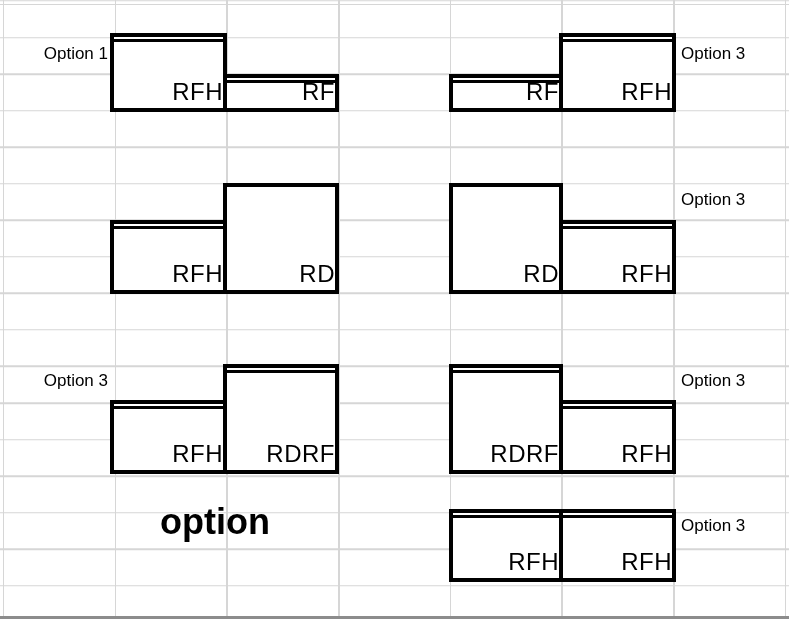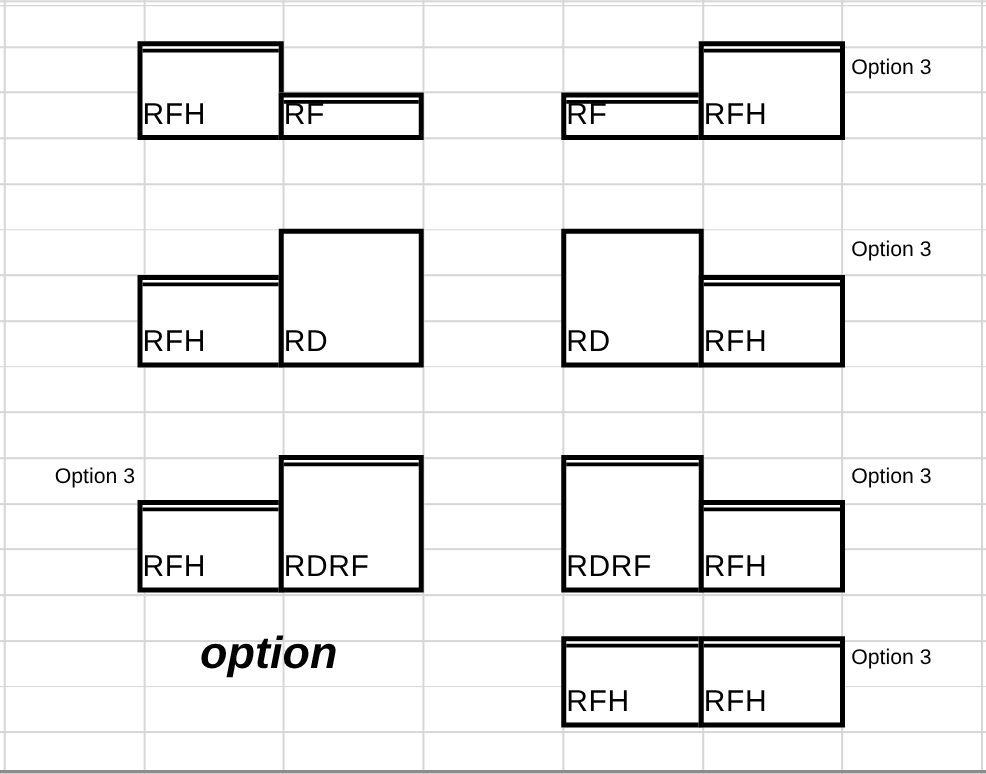--- a/index.html
+++ b/index.html
@@ -24,41 +24,42 @@
   .bottom-edge{
     position:absolute;left:0;right:0;bottom:0;height:3px;background:var(--edge);
   }
   
   .box{
     position:absolute;background:#fff;border:4px solid var(--ink);
     box-sizing:border-box;
   }
   .liner{height:2.5px;background:var(--ink);margin-top:2px;}
   .blabel{
-    position:absolute;left:0;right:0;bottom:2px;text-align:left;
+    position:absolute;left:0;right:0;bottom:2px;text-align:right;
     font-size:24px;letter-spacing:0.5px;color:var(--ink);
   }
   
   .opt{position:absolute;font-size:17px;line-height:19px;color:var(--ink);white-space:nowrap;}
   .opt.left{left:2px;width:106px;text-align:right;}
   .opt.right{left:681px;width:106px;text-align:left;}
   
   .title{
     position:absolute;left:25px;top:500px;width:380px;text-align:center;
-    font-weight:bold;font-size:36px;line-height:43px;color:var(--ink);font-style:italic;
+    font-weight:bold;font-size:36px;line-height:43px;color:var(--ink);
   }
 </style>
 </head>
 <body>
 
 <div class="canvas">
 
   <div class="grid-layer"></div>
   <div class="grid-top-line"></div>
 
+  <div class="opt left" style="top:44px">Option 1</div>
   <div class="box" style="left:110px;top:33px;width:117px;height:79px">
     <div class="liner"></div>
     <div class="blabel">RFH</div>
   </div>
   <div class="box" style="left:223px;top:74px;width:116px;height:38px">
     <div class="liner"></div>
     <div class="blabel">RF</div>
   </div>
 
   <div class="opt right" style="top:44px">Option 3</div>

